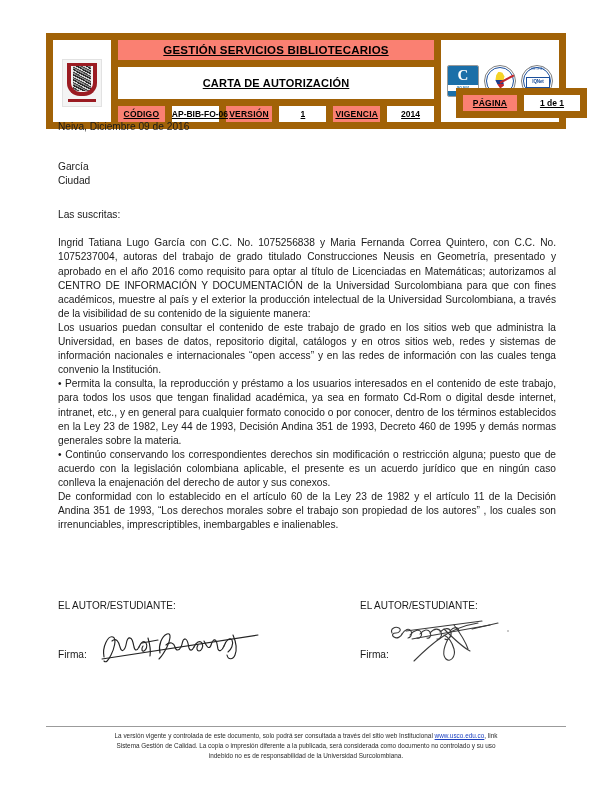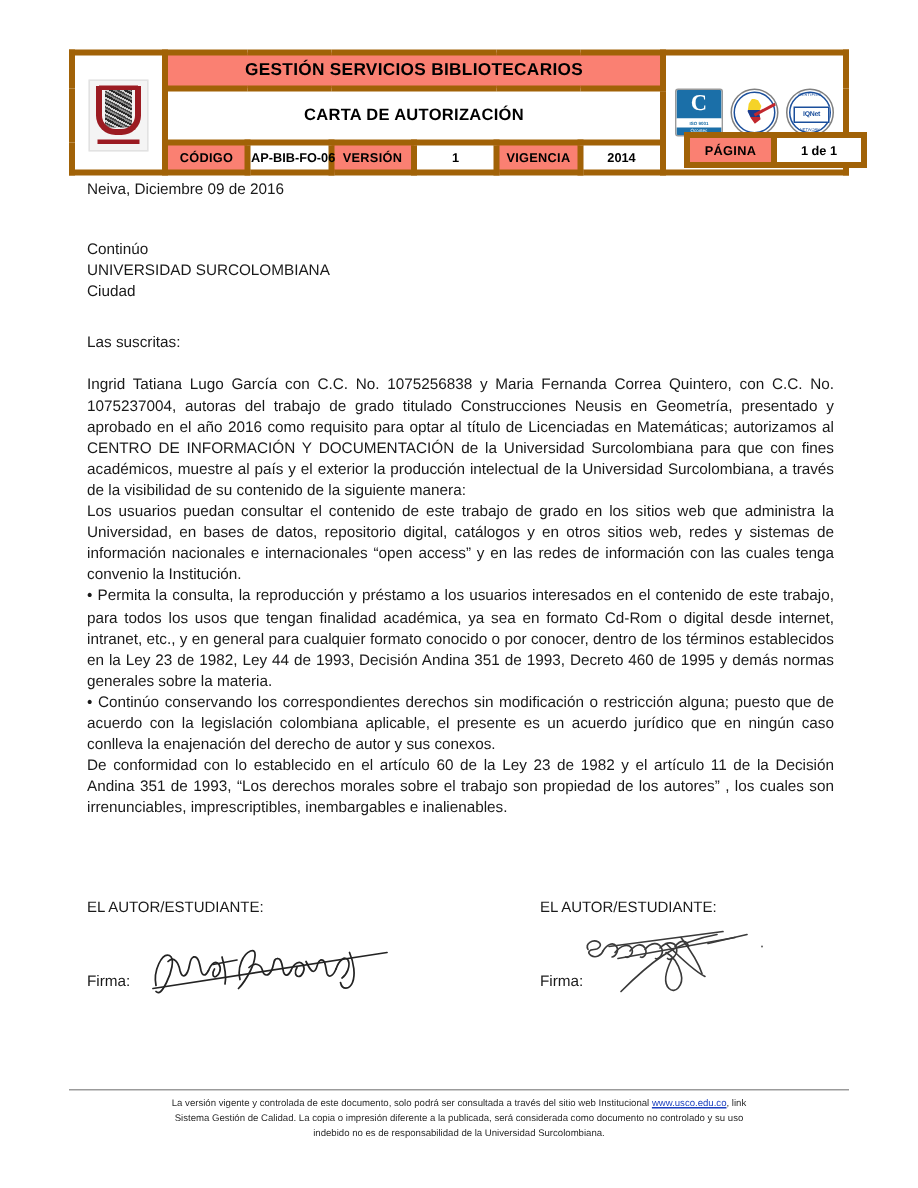--- a/index.html
+++ b/index.html
@@ -26,24 +26,25 @@
   
   .hdr-table {
     position: absolute;
     left: 46px;
     top: 33px;
     width: 520px;
     border-collapse: collapse;
     table-layout: fixed;
   }
   .hdr-table td {
-    border: 4px solid #a16207;
+    border: 7px solid #a16207;
     padding: 0;
     vertical-align: middle;
     text-align: center;
+    text-decoration: underline;
   }
   .cell-pink {
     background: #fa8072;
     font-weight: bold;
     font-size: 8.5px;
     letter-spacing: .2px;
     color: #000;
     white-space: nowrap;
   }
   .cell-white {
@@ -394,22 +395,21 @@
         <tr class="row-bottom">
       <td class="cell-pink" style="width:54px">PÁGINA</td>
       <td class="cell-white" style="width:56px">1 de 1</td>
     </tr>
   </tbody>
     </table>
 
   <div class="body-area">
     <p class="p">Neiva, Diciembre 09 de 2016</p>
     <div class="gap-26"></div>
-    <p class="p">Continúo</p>
-    <p class="p">UNIVERSIDAD SURCOLOMBIANA</p>
+    <p class="p">García</p>
     <p class="p">Ciudad</p>
     <div class="gap-20"></div>
     <p class="p">Las suscritas:</p>
     <div class="gap-14"></div>
     <p class="p p-just">Ingrid Tatiana Lugo García con C.C. No. 1075256838 y Maria Fernanda Correa Quintero, con C.C. No. 1075237004, autoras del trabajo de grado titulado Construcciones Neusis en Geometría, presentado y aprobado en el año 2016 como requisito para optar al título de Licenciadas en Matemáticas; autorizamos al CENTRO DE INFORMACIÓN Y DOCUMENTACIÓN de la Universidad Surcolombiana para que con fines académicos, muestre al país y el exterior la producción intelectual de la Universidad Surcolombiana, a través de la visibilidad de su contenido de la siguiente manera:</p>
     <p class="p p-just">Los usuarios puedan consultar el contenido de este trabajo de grado en los sitios web que administra la Universidad, en bases de datos, repositorio digital, catálogos y en otros sitios web, redes y sistemas de información nacionales e internacionales “open access” y en las redes de información con las cuales tenga convenio la Institución.</p>
     <p class="p p-just">• Permita la consulta, la reproducción y préstamo a los usuarios interesados en el contenido de este trabajo, para todos los usos que tengan finalidad académica, ya sea en formato Cd-Rom o digital desde internet, intranet, etc., y en general para cualquier formato conocido o por conocer, dentro de los términos establecidos en la Ley 23 de 1982, Ley 44 de 1993, Decisión Andina 351 de 1993, Decreto 460 de 1995 y demás normas generales sobre la materia.</p>
     <p class="p p-just">• Continúo conservando los correspondientes derechos sin modificación o restricción alguna; puesto que de acuerdo con la legislación colombiana aplicable, el presente es un acuerdo jurídico que en ningún caso conlleva la enajenación del derecho de autor y sus conexos.</p>
     <p class="p p-just">De conformidad con lo establecido en el artículo 60 de la Ley 23 de 1982 y el artículo 11 de la Decisión Andina 351 de 1993, “Los derechos morales sobre el trabajo son propiedad de los autores” , los cuales son irrenunciables, imprescriptibles, inembargables e inalienables.</p>
   </div>

